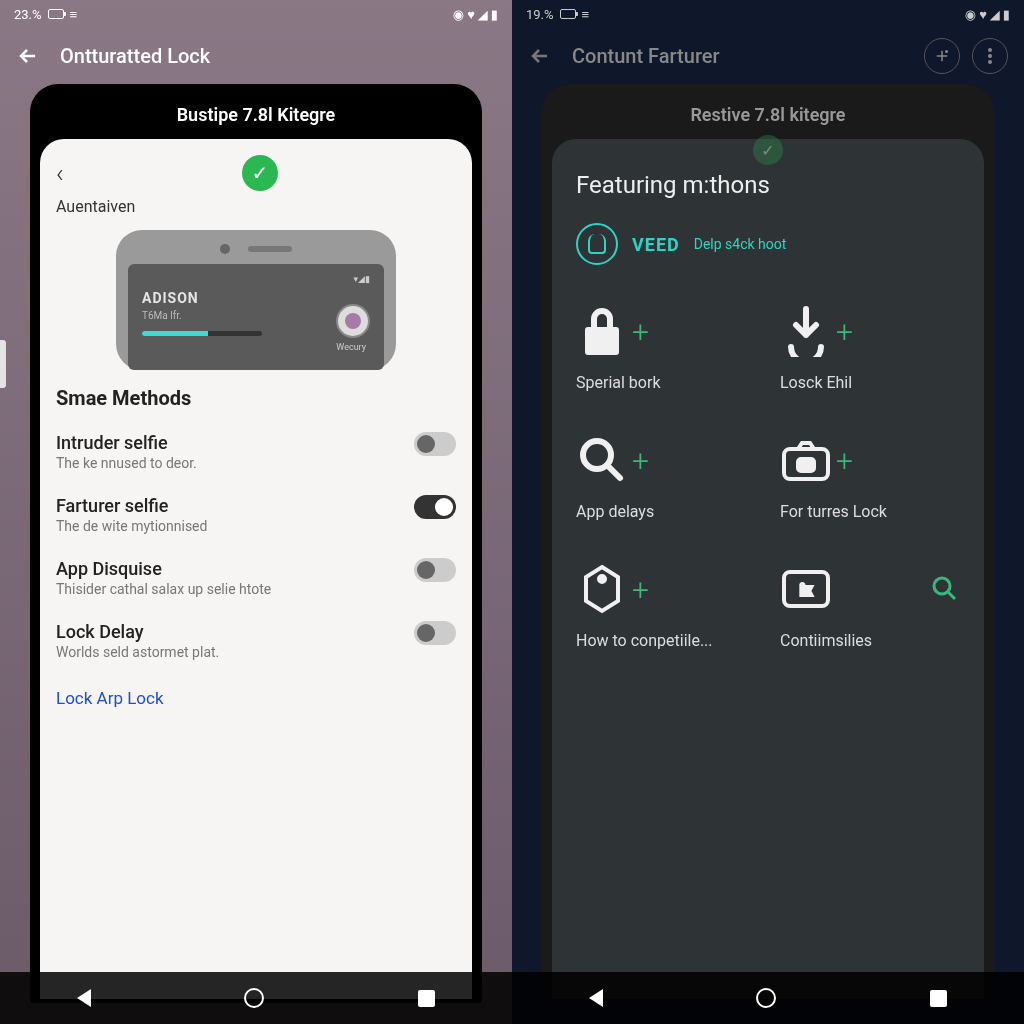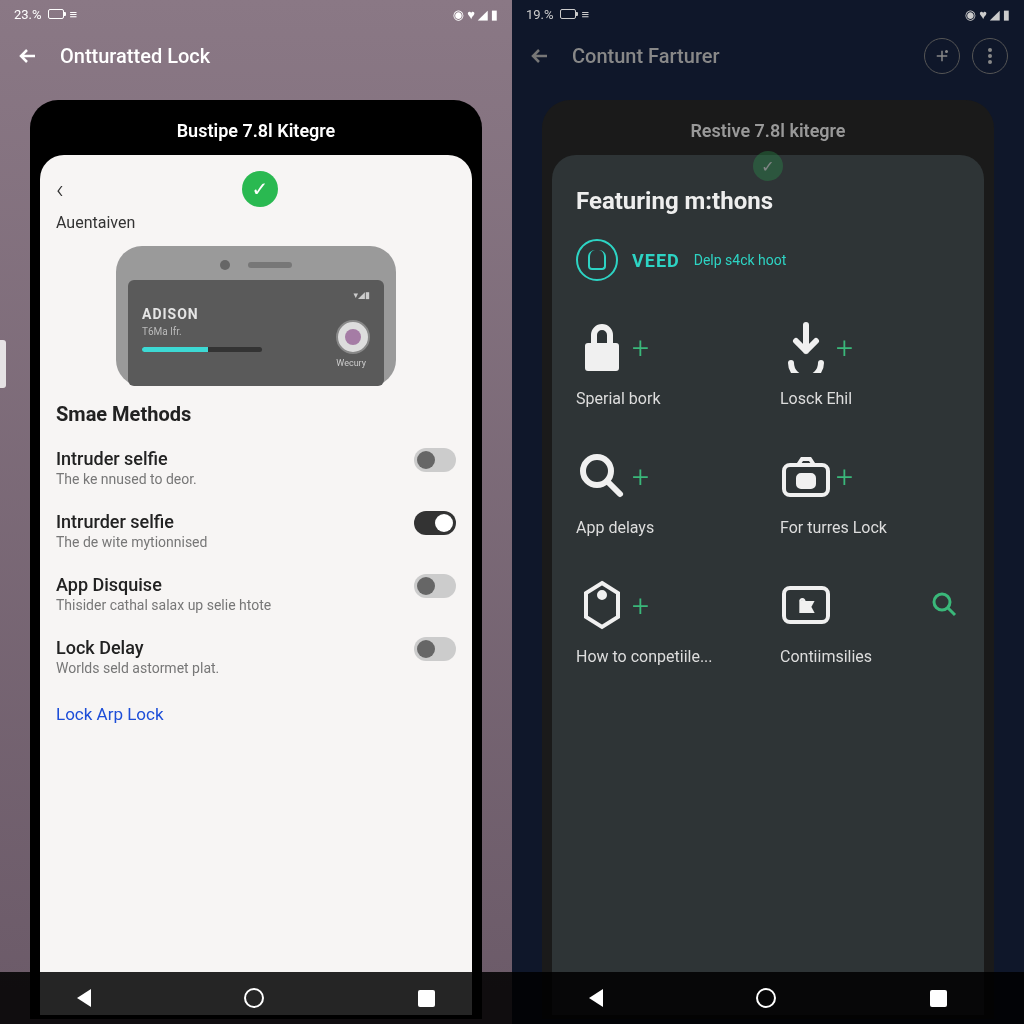--- a/index.html
+++ b/index.html
@@ -13,21 +13,21 @@
 .pane.right .status-bar{color:#ccc}
 .battery-icon{width:16px;height:10px;border:1px solid currentColor;border-radius:2px;position:relative}
 .battery-icon::after{content:'';position:absolute;right:-3px;top:2px;width:2px;height:4px;background:currentColor;border-radius:0 1px 1px 0}
 .header{height:56px;display:flex;align-items:center;padding:0 16px;gap:20px}
 .pane.left .header{color:#fff}
 .pane.right .header{color:#888}
 .back-arrow{width:24px;height:24px;display:flex;align-items:center;justify-content:center;cursor:pointer}
 .header-title{font-size:20px;font-weight:500;flex:1}
 .header-actions{display:flex;gap:12px}
 .circle-btn{width:36px;height:36px;border:1.5px solid #555;border-radius:50%;display:flex;align-items:center;justify-content:center;color:#888;cursor:pointer}
-.phone-frame{margin:16px 30px;background:#000;border-radius:28px 28px 0 0;padding:12px 10px 4px}
+.phone-frame{margin:0 30px;background:#000;border-radius:28px 28px 0 0;padding:12px 10px 4px}
 .pane.right .phone-frame{background:#1a1a1a}
 .frame-title{color:#fff;text-align:center;font-size:18px;font-weight:600;padding:8px 0 14px}
 .pane.right .frame-title{color:#999}
 .card{background:#f7f5f4;border-radius:24px 24px 0 0;padding:16px;position:relative;height:860px}
 .card-top{display:flex;align-items:center;position:relative;margin-bottom:6px}
 .chevron{font-size:26px;color:#333;cursor:pointer;font-weight:300}
 .check-badge{width:36px;height:36px;background:#2ab951;border-radius:50%;display:flex;align-items:center;justify-content:center;color:#fff;font-size:20px;margin:0 auto}
 .card-sub{text-align:left;color:#333;font-size:16px;margin-bottom:14px}
 .mock-phone{width:280px;margin:0 auto;background:#9a9a9a;border-radius:26px;padding:14px 12px 0;margin-bottom:16px}
 .mock-notch{display:flex;justify-content:center;align-items:center;gap:18px;margin-bottom:10px}
@@ -48,21 +48,21 @@
 .setting-title{font-size:18px;font-weight:500;color:#222}
 .setting-desc{font-size:14px;color:#777;margin-top:2px}
 .toggle{width:42px;height:24px;background:#ccc;border-radius:12px;position:relative;cursor:pointer}
 .toggle.on{background:#333}
 .toggle-knob{width:18px;height:18px;background:#555;border-radius:50%;position:absolute;top:3px;left:3px;transition:.2s}
 .toggle.on .toggle-knob{left:21px;background:#fff}
 .toggle.style2 .toggle-knob{background:#666}
 .last-item{font-size:17px;color:#1d4ed8;padding-top:16px}
 .dark-card{background:#2e3436;border-radius:24px 24px 0 0;padding:22px 24px;height:860px;position:relative}
 .dark-check{position:absolute;top:-4px;left:50%;transform:translateX(-50%);width:30px;height:30px;background:#2a8a4a;border-radius:50%;display:flex;align-items:center;justify-content:center;color:#fff;font-size:16px;opacity:.4}
-.feat-title{color:#eee;font-size:24px;font-weight:700;margin:10px 0 24px}
+.feat-title{color:#eee;font-size:24px;font-weight:400;margin:10px 0 24px}
 .brand-row{display:flex;align-items:center;gap:14px;margin-bottom:34px}
 .brand-icon{width:42px;height:42px;border:2.5px solid #2dd4c4;border-radius:50%;display:flex;align-items:center;justify-content:center;position:relative}
 .brand-icon::before{content:'';width:14px;height:18px;border:2.5px solid #2dd4c4;border-radius:7px 7px 4px 4px;border-top:none}
 .brand-text{color:#2dd4c4;font-size:18px;font-weight:700;letter-spacing:1px}
 .brand-sub{color:#2dd4c4;font-size:14px}
 .grid{display:grid;grid-template-columns:1fr 1fr;gap:36px 24px}
 .tile{display:flex;flex-direction:column}
 .tile-icons{display:flex;align-items:center;gap:2px;height:64px}
 .tile-main-icon{width:52px;height:56px;color:#f5f5f5;display:flex;align-items:center;justify-content:center}
 .tile-plus{color:#3ab87a;font-size:30px;font-weight:300;margin-left:2px}
@@ -140,21 +140,21 @@
           </div>
           <div class="toggle style2">
               <div class="toggle-knob"></div>
             </div>
         </div>
       </div>
 
       <div class="setting">
         <div class="setting-row">
           <div>
-            <div class="setting-title">Intrurder selfie</div>
+            <div class="setting-title">Farturer selfie</div>
             <div class="setting-desc">The de wite mytionnised</div>
           </div>
           <div class="toggle on">
               <div class="toggle-knob"></div>
             </div>
         </div>
       </div>
 
       <div class="setting">
         <div class="setting-row">

